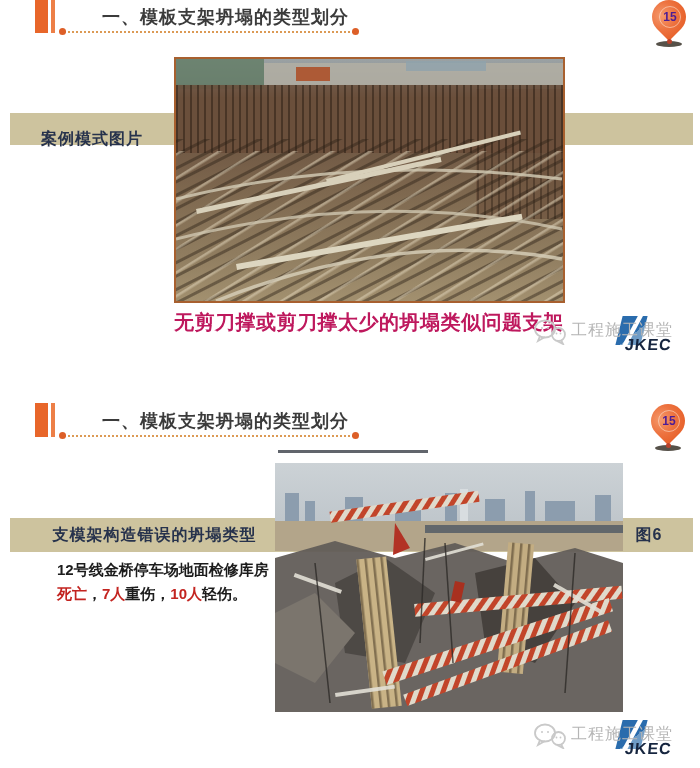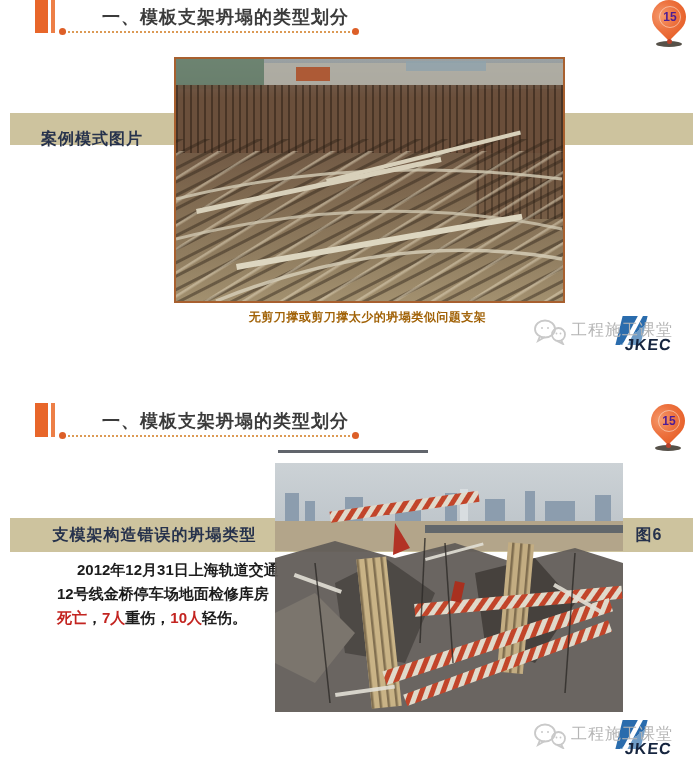--- a/index.html
+++ b/index.html
@@ -67,21 +67,21 @@
   }
   .banner-label{
     position:absolute;top:0;bottom:0;display:flex;align-items:center;justify-content:center;
     font-size:16px;font-weight:bold;color:var(--banner-text);letter-spacing:1px;white-space:nowrap;
   }
   
   .photo{position:absolute;z-index:2;overflow:hidden;}
   .photo svg{display:block;width:100%;height:100%;}
   .photo-1{border:2px solid #a8602f;}
   .caption{
-    position:absolute;text-align:center;font-size:12px;font-weight:bold;color:#a16207;
+    position:absolute;text-align:right;font-size:20px;font-weight:bold;color:#be185d;
     letter-spacing:0.5px;white-space:nowrap;
   }
   .dark-strip{position:absolute;background:#454a52;opacity:.85;}
   
   .case-text{
     position:absolute;left:57px;top:558px;width:218px;
     font-size:15px;font-weight:bold;color:#1c1c1c;line-height:24px;
   }
   .case-line{white-space:nowrap;}
   .indent{text-indent:20px;}
@@ -269,21 +269,20 @@
       <g stroke="#2e2b28" stroke-width="1.5" opacity="0.8">
         <line x1="150" y1="75" x2="145" y2="180"></line>
         <line x1="170" y1="80" x2="178" y2="200"></line>
         <line x1="300" y1="90" x2="290" y2="230"></line>
         <line x1="40" y1="100" x2="55" y2="240"></line>
       </g>
     </svg>
   </div>
 
   <div class="case-text">
-    <div class="case-line indent"><span>2012年12月31日上海轨道交通</span></div>
     <div class="case-line"><span>12号线金桥停车场地面检修库房</span></div>
     <div class="case-line"><span class="red">死亡</span><span>，</span><span class="red">7人</span><span>重伤，</span><span class="red">10人</span><span>轻伤。</span></div>
   </div>
 
   <div class="watermark" style="left:533px;top:716px;">
     <svg class="wm-icon" viewBox="0 0 34 27">
       <ellipse cx="12" cy="11" rx="10" ry="8.5" fill="none" stroke="#c9c9c9" stroke-width="1.8"></ellipse>
       <path d="M7 18 L5 23 L12 19" fill="none" stroke="#c9c9c9" stroke-width="1.8"></path>
       <circle cx="25.5" cy="16.5" r="6.5" fill="none" stroke="#c9c9c9" stroke-width="1.8"></circle>
       <path d="M28 22 L30 26 L24 23" fill="none" stroke="#c9c9c9" stroke-width="1.8"></path>

